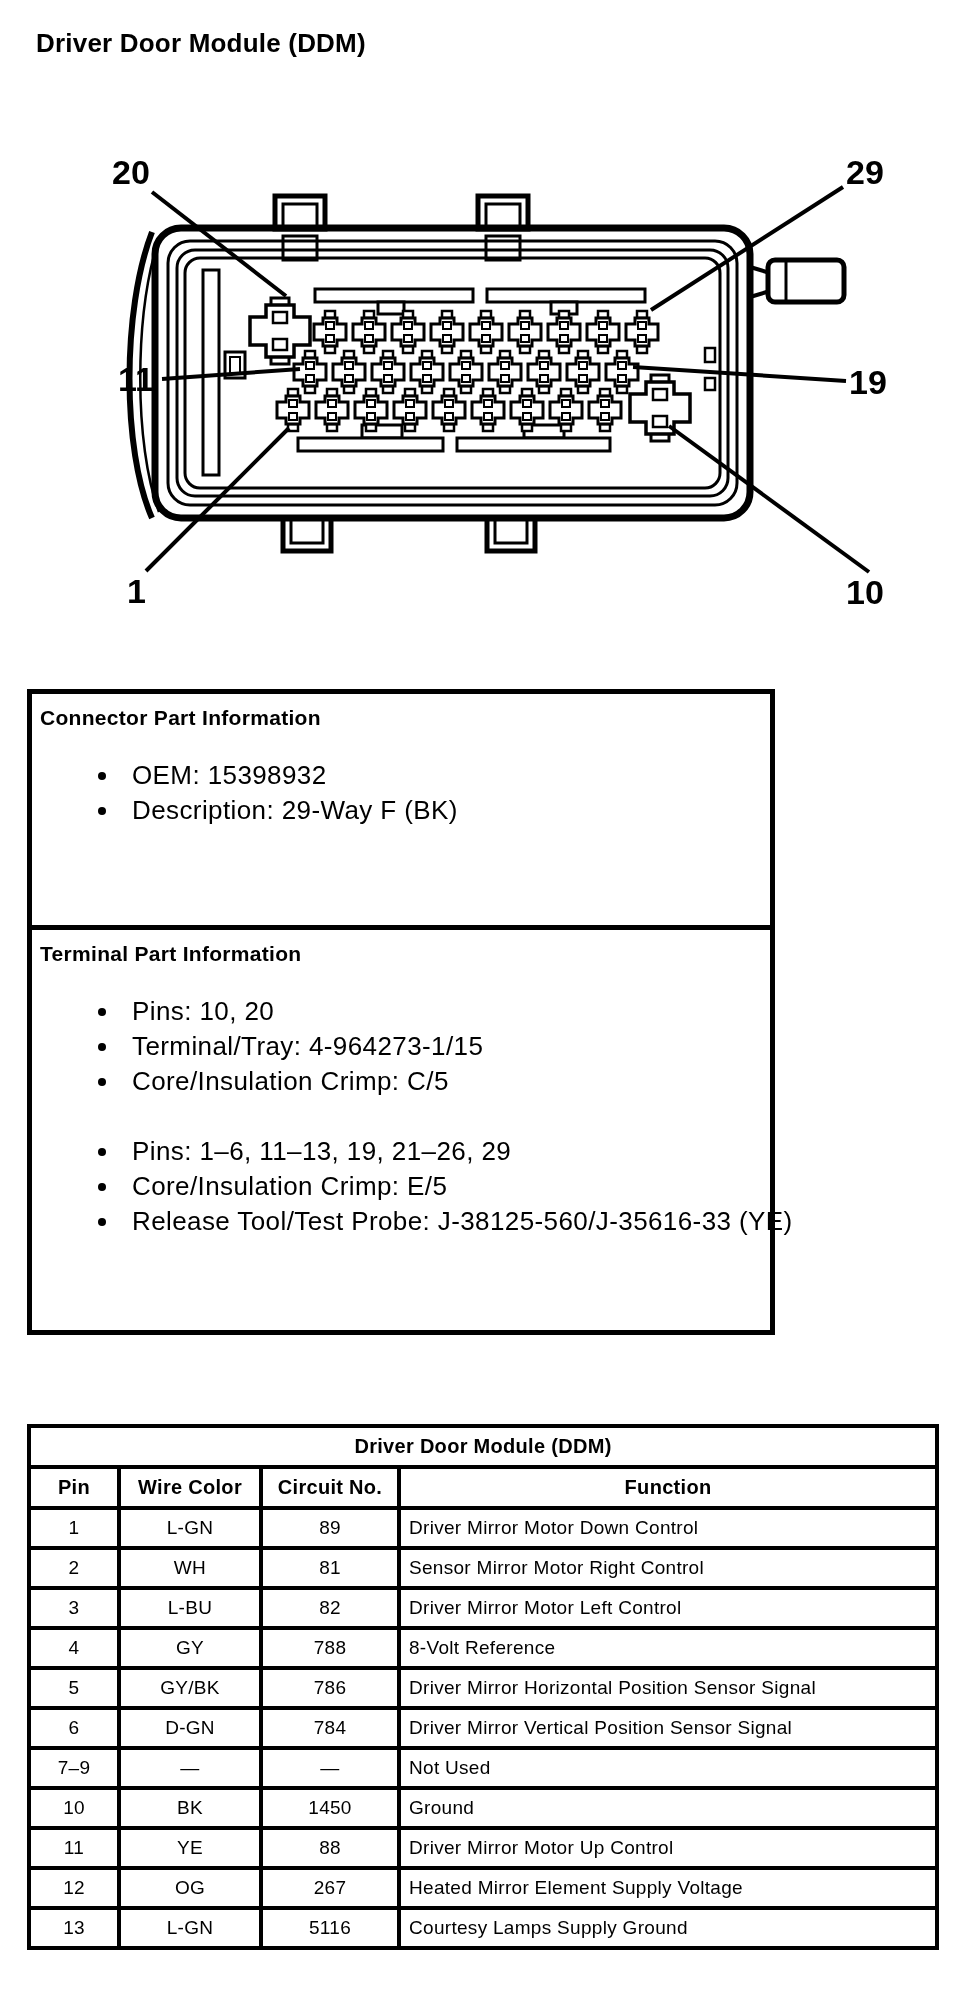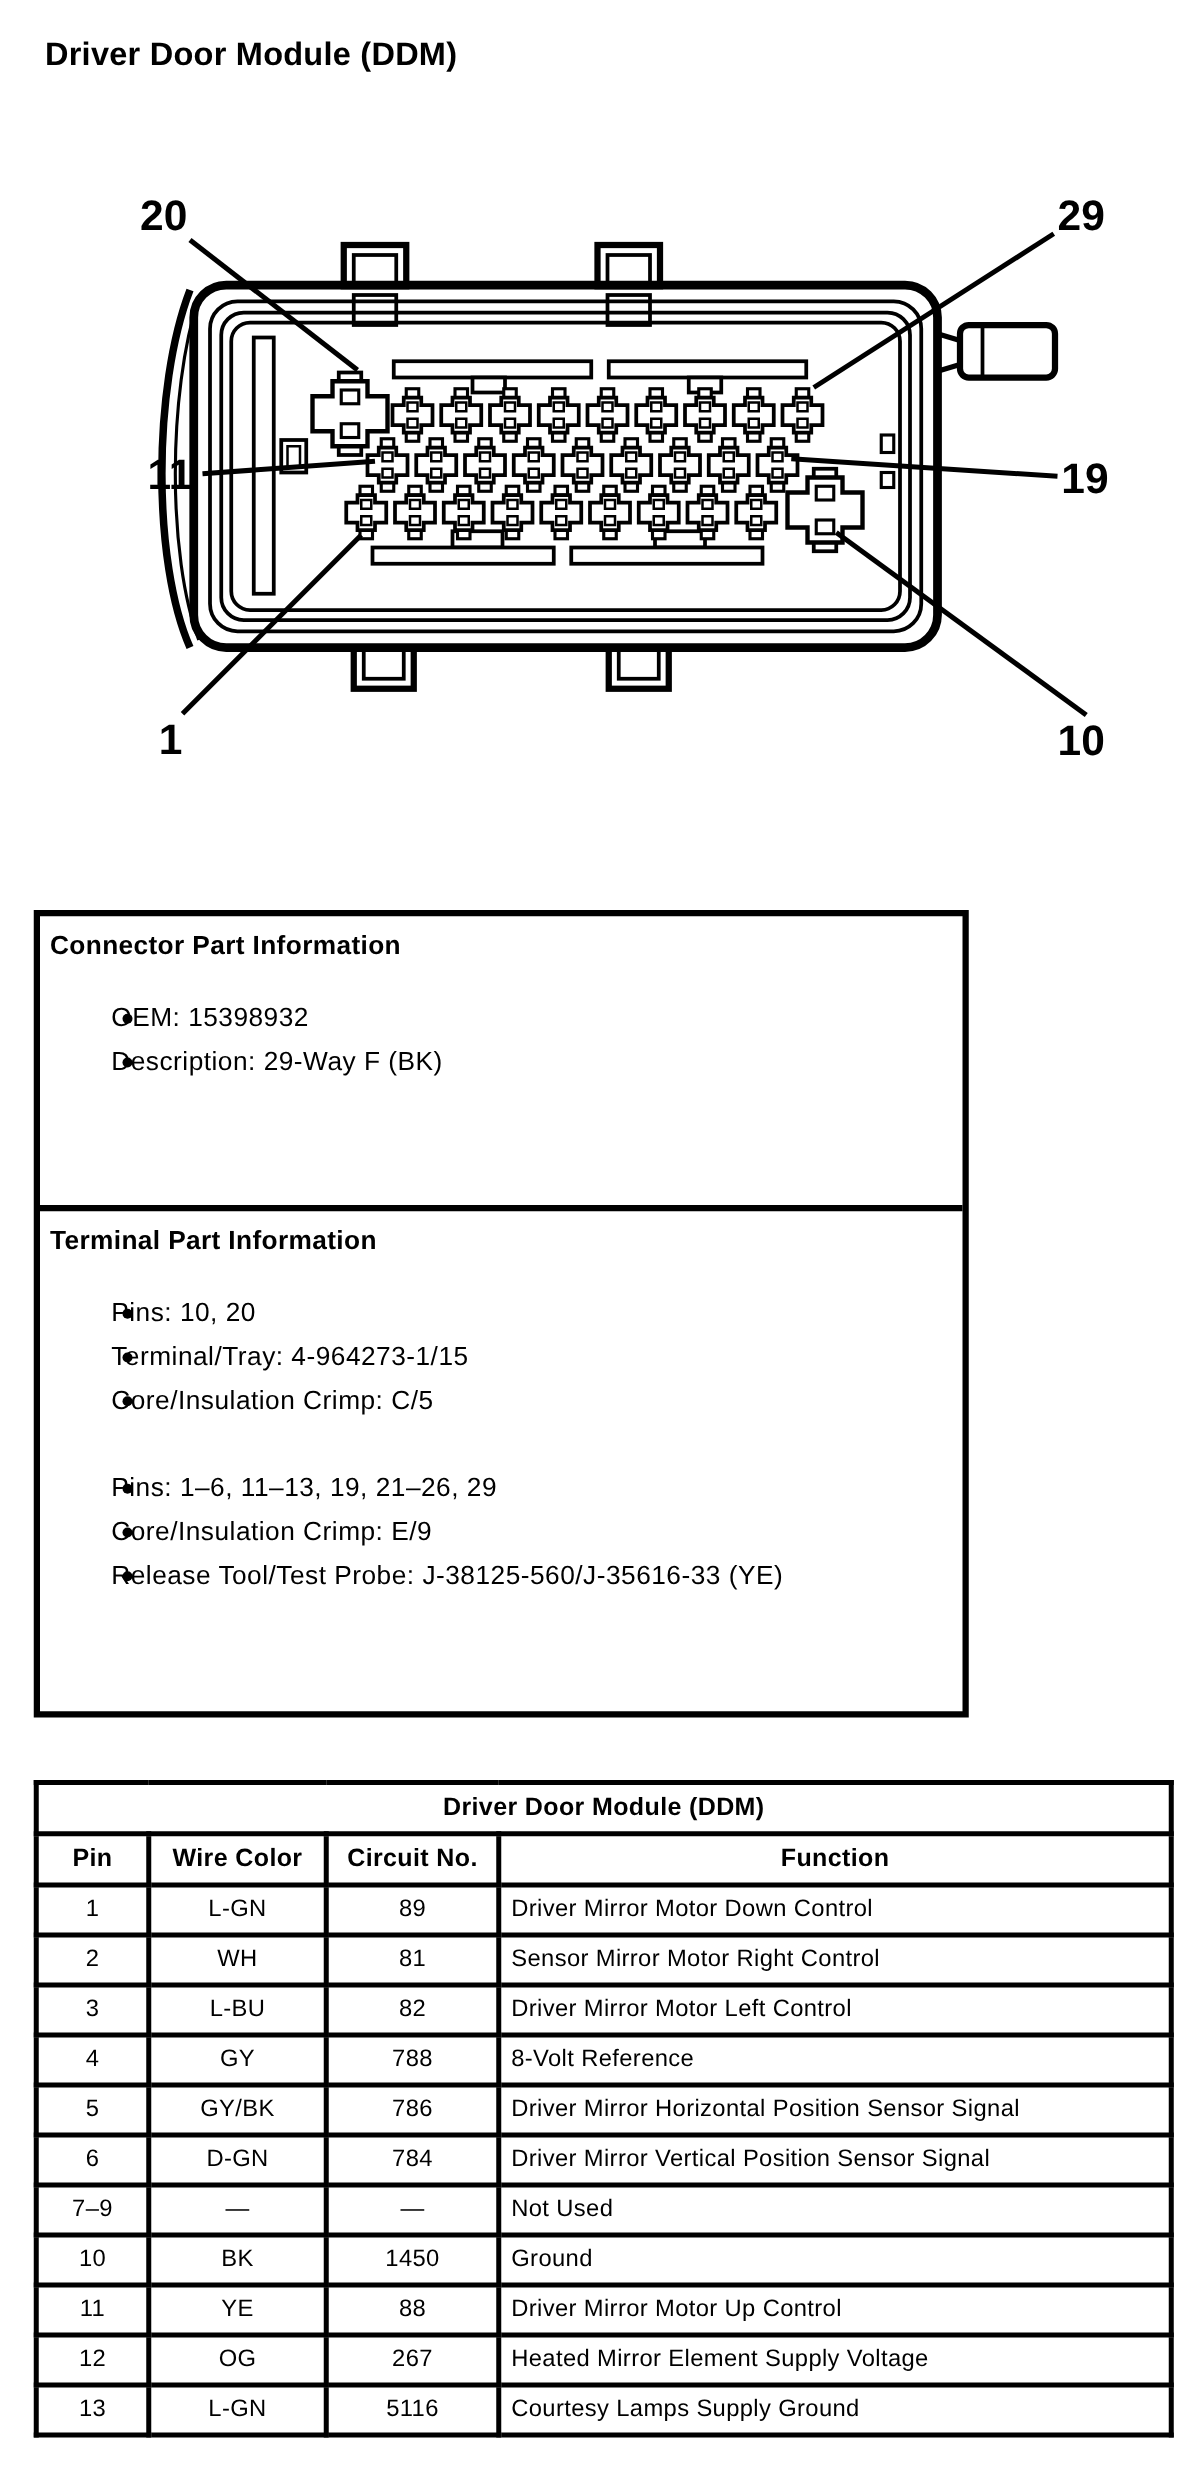--- a/index.html
+++ b/index.html
@@ -12,33 +12,33 @@
   .page-title {
     position:absolute; left:36px; top:28px;
     font-size:26px; font-weight:bold; letter-spacing:.2px;
   }
   svg.diagram { position:absolute; left:0; top:120px; }
   svg.diagram .ink   { stroke:#000; fill:none; }
   svg.diagram .inkf  { stroke:#000; fill:#fff; }
   svg.diagram text   { font-family:"Liberation Sans",sans-serif; font-size:34px; font-weight:bold; fill:#000; }
 
   .infobox {
-    position:absolute; left:27px; top:728px; width:748px; height:646px;
+    position:absolute; left:27px; top:689px; width:748px; height:646px;
     border:5px solid #000; box-sizing:border-box;
   }
   .info-section { box-sizing:border-box; }
   .sec-top { height:224px; border-bottom:5px solid #000; }
   .info-heading {
     margin:12px 0 0 8px; font-size:21px; font-weight:bold; letter-spacing:.3px;
   }
   .infobox ul { list-style:none; margin:28px 0 0 0; padding:0; }
   .infobox ul.group-gap { margin-top:35px; }
   .infobox li {
-    position:relative; padding-left:57px; line-height:35px;
-    font-size:21px; letter-spacing:.4px; white-space:nowrap;
+    position:relative; padding-left:100px; line-height:35px;
+    font-size:26px; letter-spacing:.4px; white-space:nowrap;
   }
   .infobox li::before {
     content:""; position:absolute; left:66px; top:14px;
     width:8px; height:8px; border-radius:50%; background:#000;
   }
 
   table.pintable {
     position:absolute; left:27px; top:1424px; width:908px;
     border-collapse:collapse; table-layout:fixed;
   }
@@ -193,21 +193,21 @@
   </div>
   <div class="info-section">
     <div class="info-heading">Terminal Part Information</div>
     <ul>
       <li>Pins: 10, 20</li>
       <li>Terminal/Tray: 4-964273-1/15</li>
       <li>Core/Insulation Crimp: C/5</li>
     </ul>
     <ul class="group-gap">
       <li>Pins: 1–6, 11–13, 19, 21–26, 29</li>
-      <li>Core/Insulation Crimp: E/9</li>
+      <li>Core/Insulation Crimp: E/5</li>
       <li>Release Tool/Test Probe: J-38125-560/J-35616-33 (YE)</li>
     </ul>
   </div>
 </div>
 
 <table class="pintable">
   <colgroup>
       <col class="c-pin">
       <col class="c-wire">
       <col class="c-circ">

